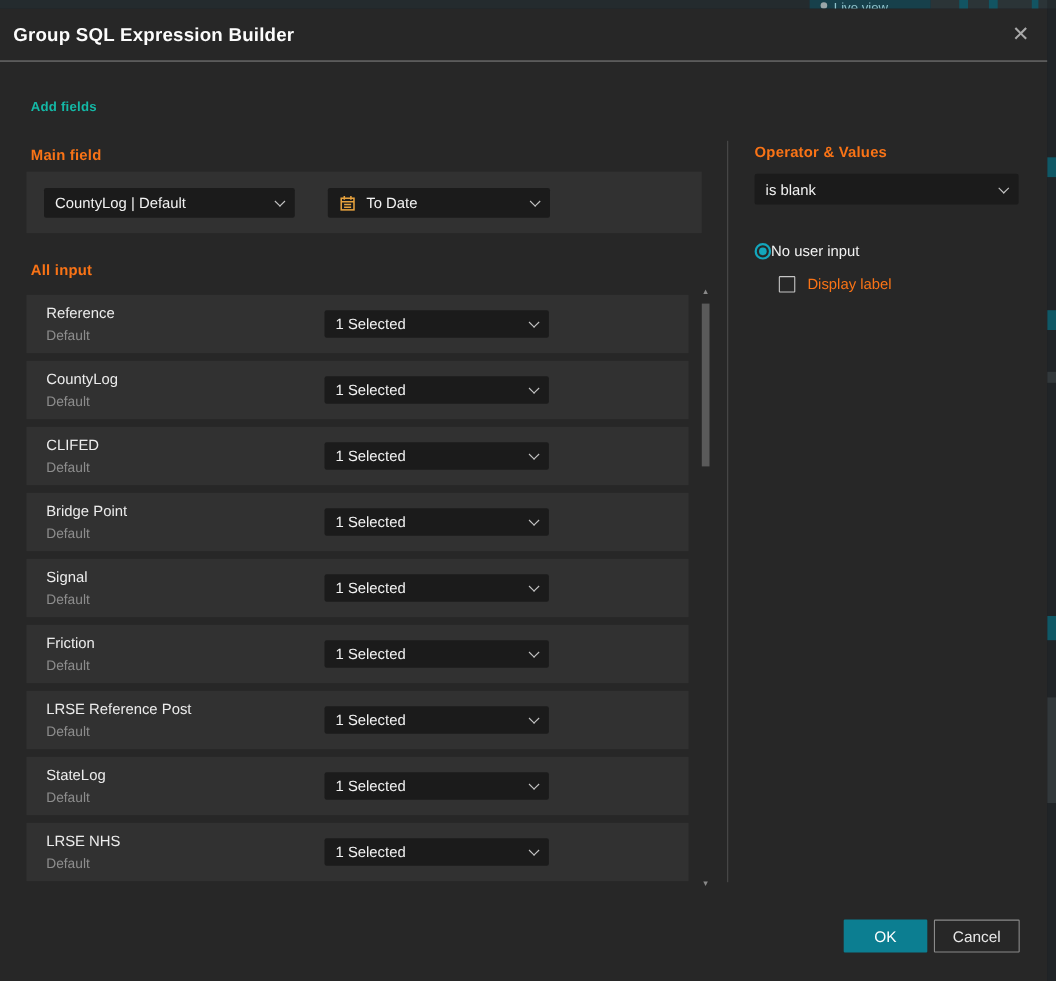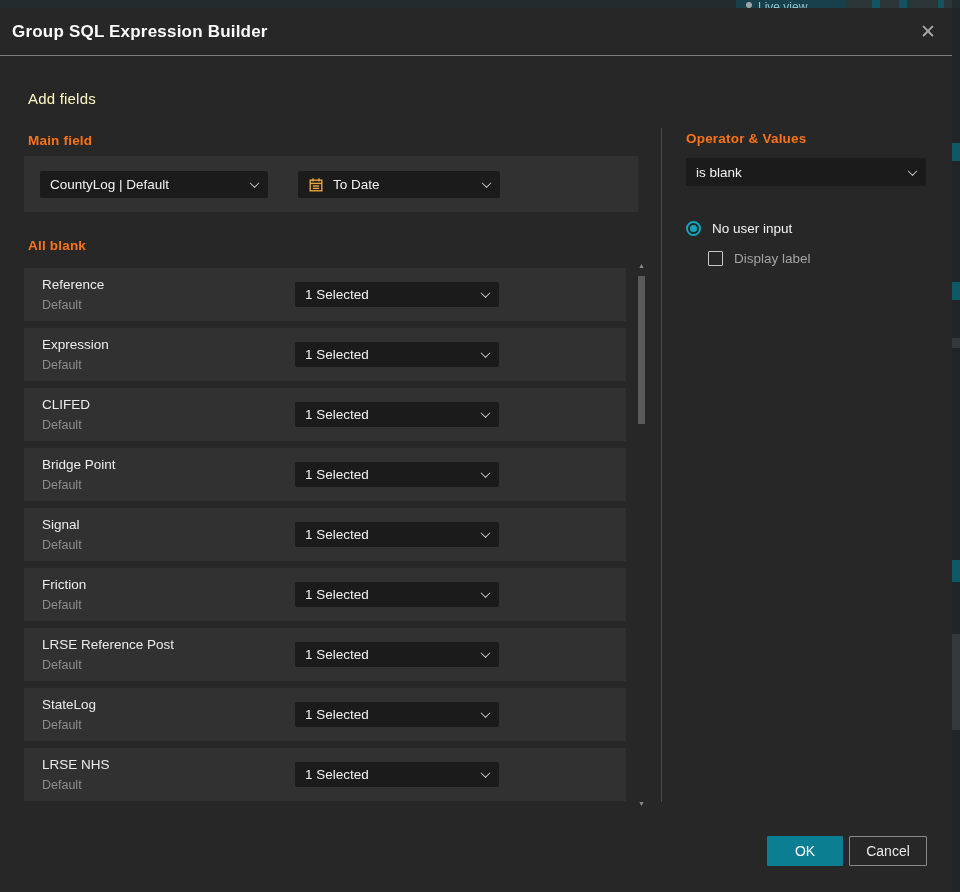--- a/index.html
+++ b/index.html
@@ -21,21 +21,21 @@
   .rs-gray { position:absolute; left:0; width:8px; background:#32383b; }
 
   
   .dialog { position:absolute; left:0; top:8px; width:952px; height:884px; background:#272727; }
 
   .titlebar { position:absolute; left:0; top:0; width:952px; height:48px; border-bottom:1px solid #7f7f7f; }
   .title { position:absolute; left:12px; top:0; line-height:48px; font-size:17px; font-weight:bold; color:#fcfcfc; letter-spacing:.2px; }
   .close-x { position:absolute; right:12px; top:12px; width:24px; height:24px; color:#a9a9a9;
              font-size:19px; line-height:24px; text-align:center; cursor:pointer; font-weight:300; }
 
-  .h-add { position:absolute; left:28px; top:82px; font-size:15px; font-weight:normal; color:#fef9c3; letter-spacing:.2px; }
+  .h-add { position:absolute; left:28px; top:82px; font-size:12px; font-weight:bold; color:#14b8a6; letter-spacing:.2px; }
   .sub-label { position:absolute; font-size:13.5px; font-weight:bold; color:#f97316; letter-spacing:.2px; }
   .lbl-main { left:28px; top:125px; }
   .lbl-all  { left:28px; top:230px; }
   .lbl-op   { left:686px; top:123px; }
 
   
   .select { background:#1b1b1b; border-radius:2px; display:flex; align-items:center;
             padding:0 10px; cursor:pointer; color:#f2f2f2; font-size:13.5px; }
   .select .sel-text { flex:1 1 auto; white-space:nowrap; overflow:hidden; }
   .chev { flex:0 0 auto; width:7px; height:7px; border-right:1.5px solid #c4c4c4; border-bottom:1.5px solid #c4c4c4;
@@ -56,27 +56,27 @@
   
   .scrollbar { position:absolute; left:636px; top:254px; width:11px; height:546px; }
   .sb-arrow { position:absolute; left:0; width:11px; height:8px; color:#8a8a8a; font-size:7px; line-height:8px; text-align:center; cursor:pointer; }
   .sb-up { top:0; } .sb-down { bottom:0; }
   .sb-thumb { position:absolute; left:2px; top:14px; width:7px; height:148px; background:#5a5a5a; cursor:grab; }
 
   .v-divider { position:absolute; left:661px; top:120px; width:1px; height:674px; background:#4b4b4b; }
 
   
   .sel-operator { position:absolute; left:686px; top:150px; width:240px; height:28px; }
-  .radio-row { position:absolute; left:686px; top:213px; display:flex; align-items:center; gap:11px; cursor:pointer; }
+  .radio-row { position:absolute; left:686px; top:213px; display:flex; align-items:center; cursor:pointer; }
   .radio-outer { width:15px; height:15px; border-radius:50%; border:2px solid #13a7bd; display:flex; align-items:center; justify-content:center; background:transparent; }
   .radio-dot { width:7px; height:7px; border-radius:50%; background:#13a7bd; }
   .radio-label { font-size:13.5px; color:#f2f2f2; }
   .check-row { position:absolute; left:708px; top:243px; display:flex; align-items:center; gap:11px; cursor:pointer; }
   .checkbox { width:15px; height:15px; border:1px solid #c6c6c6; border-radius:1px; background:transparent; }
-  .check-label { font-size:13.5px; color:#a3a3a3; }
+  .check-label { font-size:13.5px; color:#f97316; }
 
   
   .btn { position:absolute; top:828px; height:30px; font-size:14px; display:flex; align-items:center; justify-content:center; cursor:pointer; border-radius:1px; }
   .btn-ok { left:767px; width:76px; background:#0c7e91; color:#ffffff; }
   .btn-cancel { left:849px; width:78px; background:transparent; border:1px solid #8a8a8a; color:#e8e8e8; }
 </style>
 </head>
 <body>
 
 <div class="stage">
@@ -125,33 +125,33 @@
             <line x1="2.2" y1="6.4" x2="13.8" y2="6.4"></line>
             <line x1="4.8" y1="9" x2="11.2" y2="9"></line>
             <line x1="4.8" y1="11.4" x2="11.2" y2="11.4"></line>
           </svg>
         </span>
         <span class="sel-text">To Date</span>
         <span class="chev"></span>
       </div>
     </div>
 
-    <div class="sub-label lbl-all">All blank</div>
+    <div class="sub-label lbl-all">All input</div>
 
     <div class="list">
         <div class="field-row">
           <div class="fr-name">Reference</div>
           <div class="fr-sub">Default</div>
           <div class="select fr-select">
             <span class="sel-text">1 Selected</span>
             <span class="chev"></span>
           </div>
         </div>
         <div class="field-row">
-          <div class="fr-name">Expression</div>
+          <div class="fr-name">CountyLog</div>
           <div class="fr-sub">Default</div>
           <div class="select fr-select">
             <span class="sel-text">1 Selected</span>
             <span class="chev"></span>
           </div>
         </div>
         <div class="field-row">
           <div class="fr-name">CLIFED</div>
           <div class="fr-sub">Default</div>
           <div class="select fr-select">

